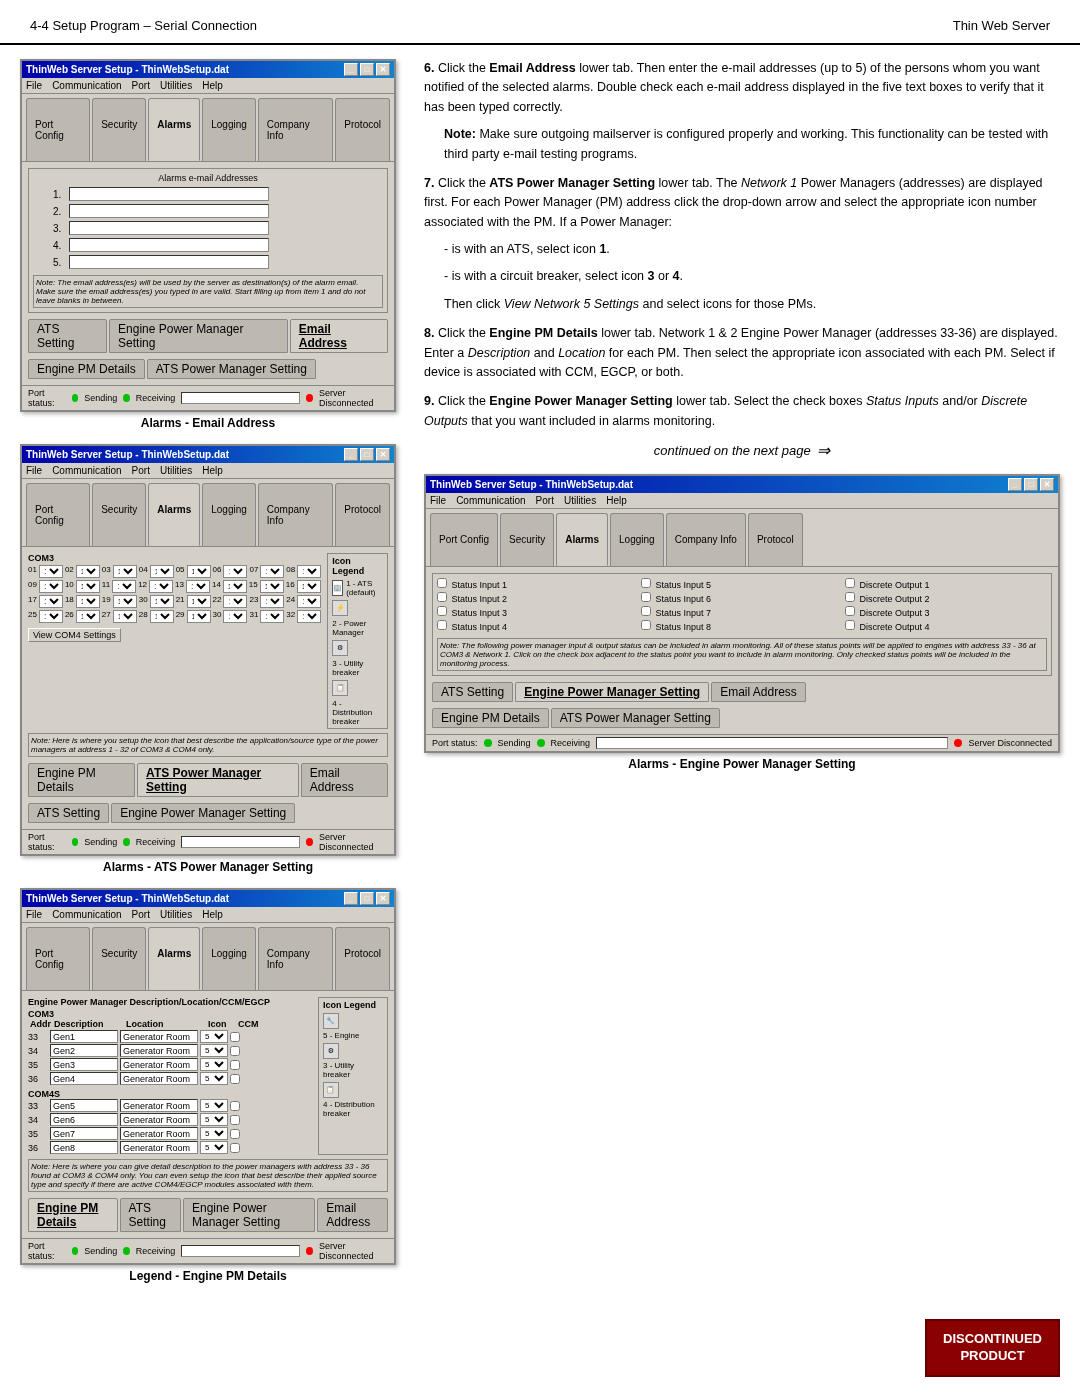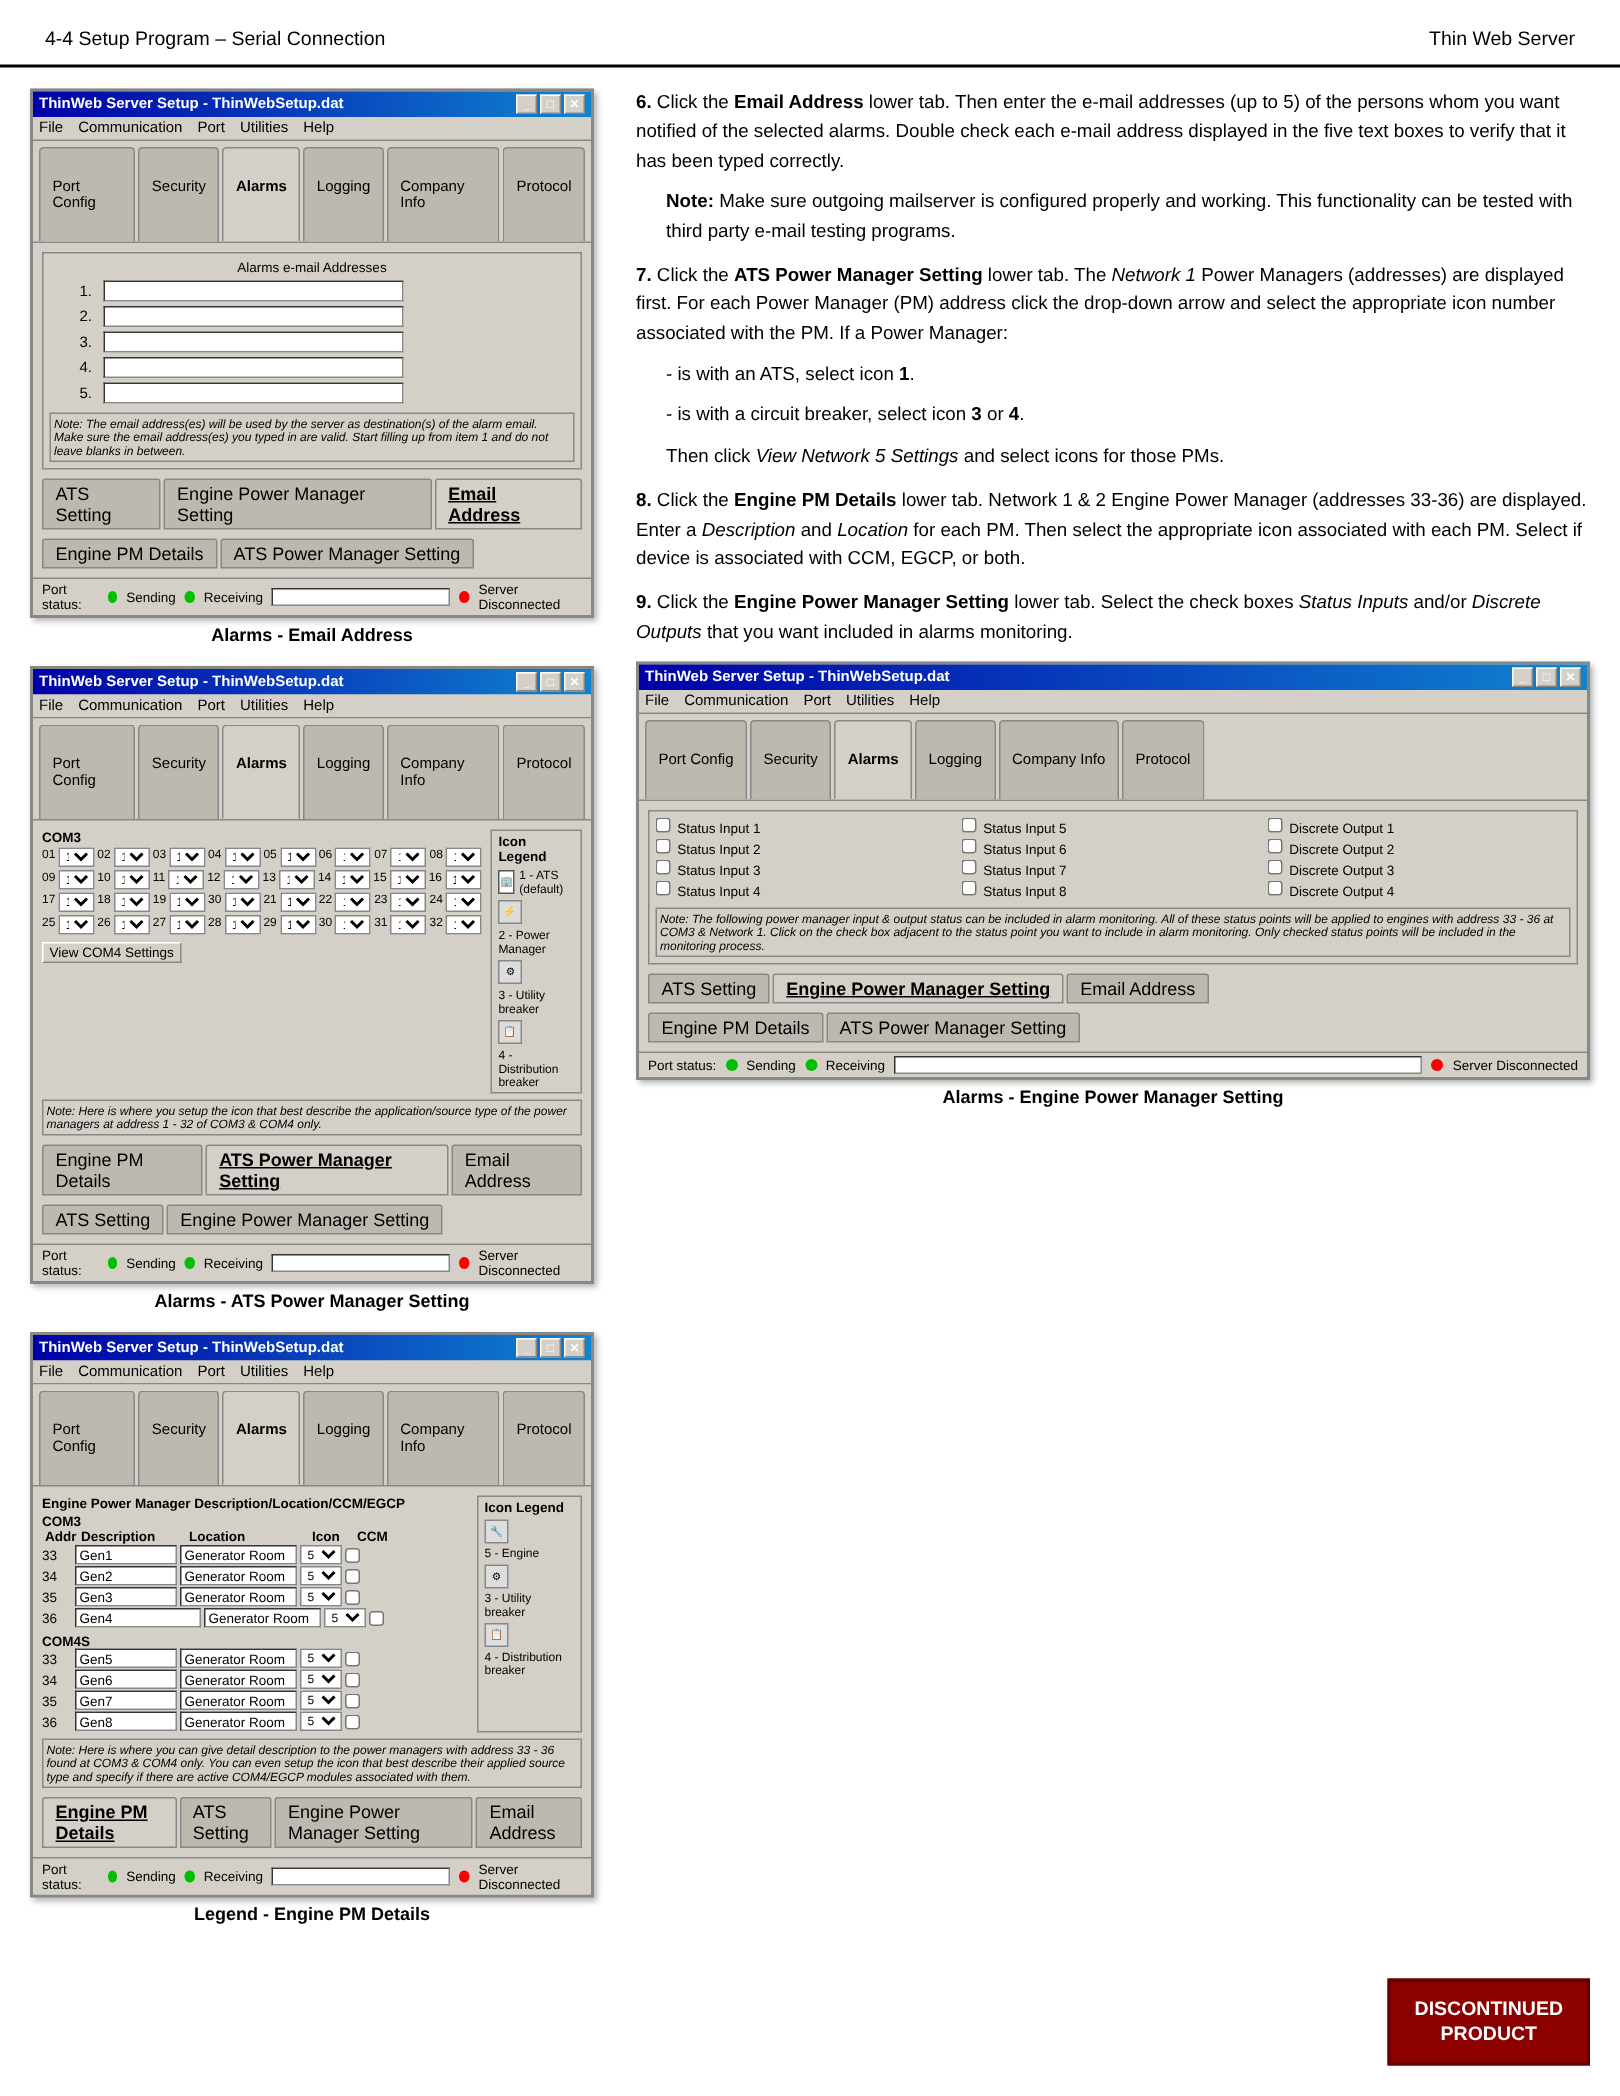--- a/index.html
+++ b/index.html
@@ -615,21 +615,21 @@
               </div>
               <div class="data-row">
                 <span class="data-cell-addr">35</span>
                 <input class="data-input data-cell-desc" value="Gen3" style="width: 68px;">
                 <input class="data-input data-cell-loc" value="Generator Room" style="width: 78px;">
                 <select class="mini-select" style="width:28px;"><option>5</option></select>
                 <input type="checkbox" class="mini-cb" style="">
               </div>
               <div class="data-row">
                 <span class="data-cell-addr">36</span>
-                <input class="data-input data-cell-desc" value="Gen4" style="width: 84px;">
+                <input class="data-input data-cell-desc" value="Gen4" style="width: 68px;">
                 <input class="data-input data-cell-loc" value="Generator Room" style="width: 78px;">
                 <select class="mini-select" style="width:28px;"><option>5</option></select>
                 <input type="checkbox" class="mini-cb" style="">
               </div>
 
               <div style="font-size:9px; font-weight:bold; margin-top:4px;">COM4S</div>
               <div class="data-row">
                 <span class="data-cell-addr">33</span>
                 <input class="data-input data-cell-desc" value="Gen5" style="width: 68px;">
                 <input class="data-input data-cell-loc" value="Generator Room" style="width: 78px;">
@@ -723,20 +723,24 @@
       </p>
     </div>
 
     <div class="right-text">
       <p>
         <span class="step-num">9.</span>
         Click the <strong>Engine Power Manager Setting</strong> lower tab. Select the check boxes <em>Status Inputs</em> and/or <em>Discrete Outputs</em> that you want included in alarms monitoring.
       </p>
     </div>
 
+    <div class="continued-line">
+      <span>continued on the next page</span>
+      <span class="arrow-right">⇒</span>
+    </div>
 
     <div class="screenshot-block">
       <div class="win-dialog">
         <div class="win-titlebar">
           <span>ThinWeb Server Setup - ThinWebSetup.dat</span>
           <div class="win-titlebar-buttons">
             <div class="win-btn">_</div>
             <div class="win-btn">□</div>
             <div class="win-btn">✕</div>
           </div>

